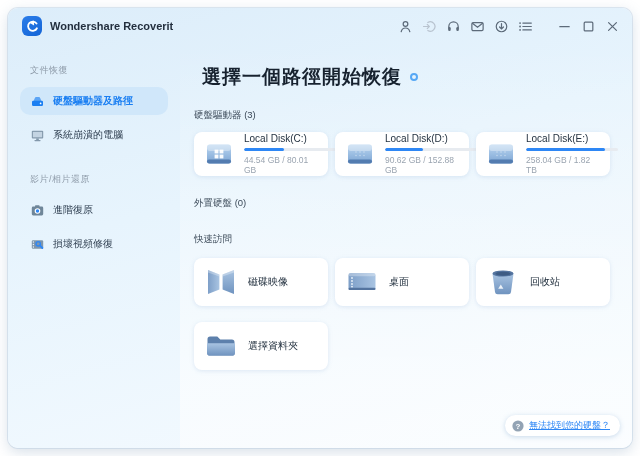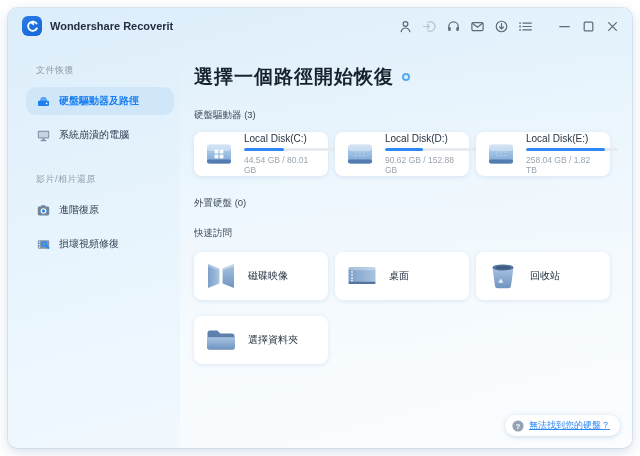--- a/index.html
+++ b/index.html
@@ -13,31 +13,31 @@
   .topbar { position:absolute; top:0; left:0; right:0; height:36px;
             display:flex; align-items:center; padding:0 12px 0 14px; }
   .logo { width:20px; height:20px; border-radius:6px;
           background:linear-gradient(145deg,#2b7de9,#1464d6);
           display:flex; align-items:center; justify-content:center; flex:0 0 auto; }
   .app-title { margin-left:8px; font-size:11px; font-weight:600; color:#232f3e; }
   .tb-icons { margin-left:auto; display:flex; align-items:center; gap:9px; }
   .tb-icons svg { display:block; cursor:pointer; }
   .tb-sep { width:6px; }
   
-  .sidebar { position:absolute; left:6px; top:36px; bottom:0; width:172px; padding:20px 12px 16px 12px; }
+  .sidebar { position:absolute; left:0; top:36px; bottom:0; width:172px; padding:20px 12px 16px 12px; }
   .side-label { font-size:9px; color:#8f9caa; margin:0 0 10px 10px; letter-spacing:.5px; }
   .side-item { height:28px; display:flex; align-items:center; gap:8px; padding:0 10px;
                border-radius:6px; font-size:10px; color:#2b3b4d; cursor:pointer; margin-bottom:6px; }
   .side-item svg { flex:0 0 auto; }
   .side-item.selected { background:#d0e7fa; color:#1b7ff2; font-weight:700;border-radius:10px; }
   .side-gap { height:18px; }
   
   .main { position:absolute; left:172px; top:36px; right:0; bottom:0; padding:14px 0 0 14px;
           background:linear-gradient(180deg, rgba(255,255,255,0) 0%, rgba(255,255,255,.55) 85%); }
-  .main-title-row { display:flex; align-items:center; gap:8px; margin-top:6px; }
+  .main-title-row { display:flex; align-items:center; gap:8px; margin-top:6px;margin-left:8px; }
   .main-title { font-size:19px; font-weight:700; color:#17222f; letter-spacing:1px; }
   .info-dot { width:8px; height:8px; border:2px solid #57a8f5; border-radius:50%;
               display:inline-block; cursor:pointer; }
   .sec-label { font-size:9.5px; color:#3c4a59; margin-top:19px; }
   .grid { display:grid; grid-template-columns:repeat(3,134px); gap:16px 7px; margin-top:10px; }
   .card { background:#ffffff; border-radius:8px; box-shadow:0 1px 4px rgba(150,180,215,.28);
           display:flex; align-items:center; gap:10px; padding:0 10px; cursor:pointer; }
   .card.drive { height:44px; }
   .card.quick { height:48px; }
   .drive-info { flex:1; min-width:0; }
@@ -250,21 +250,21 @@
           <div class="bar">
               <div class="fill" style="width: 86%;"></div>
             </div>
           <div class="drive-size">258.04 GB / 1.82 TB</div>
         </div>
       </div>
     </div>
 
     <div class="sec-label" style="margin-top:21px;">外置硬盤 (0)</div>
 
-    <div class="sec-label" style="margin-top:17px;">快速訪問</div>
+    <div class="sec-label" style="margin-top:23px;">快速訪問</div>
 
     <div class="grid" style="margin-top:12px;">
       <div class="card quick">
         <svg width="34" height="30" viewBox="0 0 34 30">
           <path d="M4 3 L15.4 7.6 V22.4 L4 27 Z" fill="url(#gSteelH)"></path>
           <path d="M30 3 L18.6 7.6 V22.4 L30 27 Z" fill="url(#gSteel)"></path>
           <path d="M4 3 L15.4 7.6 V9.6 L4 5.4 Z" fill="#fff" opacity=".3"></path>
           <path d="M30 3 L18.6 7.6 V9.6 L30 5.4 Z" fill="#fff" opacity=".3"></path>
         </svg>
         <div class="quick-label">磁碟映像</div>

